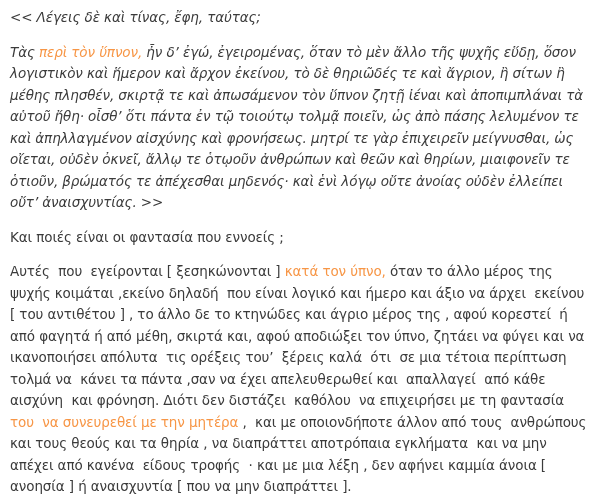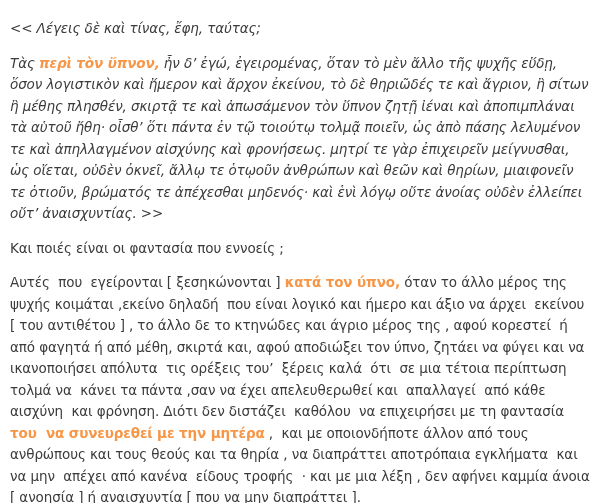--- a/index.html
+++ b/index.html
@@ -13,28 +13,28 @@
     overflow: hidden;
     font-family: "DejaVu Sans", "Liberation Sans", sans-serif;
   }
   .doc {
     padding: 7px 13px 0 10px;
     font-size: 13.5px;
     line-height: 21.5px;
     letter-spacing: -0.1px;
   }
   .para {
-    margin: 11px 0 13px 0;
+    margin: 0 0 13px 0;
     white-space: pre-wrap;
   }
   .para.italic {
     font-style: italic;
   }
   .hl {
-    font-weight: bold;
+    font-weight: normal;
     text-align: right;
   }
 </style>
 </head>
 <body style="background: rgb(255, 255, 255); color: rgb(59, 59, 59);">
 
 <div class="doc">
     <div class="para italic"><span>&lt;&lt; Λέγεις δὲ καὶ τίνας, ἔφη, ταύτας;</span></div>
     <div class="para italic"><span>Τὰς </span><span class="hl" style="color: rgb(247, 150, 70);">περὶ τὸν ὕπνον,</span><span> ἦν δ’ ἐγώ, ἐγειρομένας, ὅταν τὸ μὲν ἄλλο τῆς ψυχῆς εὕδῃ, ὅσον λογιστικὸν καὶ ἥμερον καὶ ἄρχον ἐκείνου, τὸ δὲ θηριῶδές τε καὶ ἄγριον, ἢ σίτων ἢ μέθης πλησθέν, σκιρτᾷ τε καὶ ἀπωσάμενον τὸν ὕπνον ζητῇ ἰέναι καὶ ἀποπιμπλάναι τὰ αὑτοῦ ἤθη· οἶσθ’ ὅτι πάντα ἐν τῷ τοιούτῳ τολμᾷ ποιεῖν, ὡς ἀπὸ πάσης λελυμένον τε καὶ ἀπηλλαγμένον αἰσχύνης καὶ φρονήσεως. μητρί τε γὰρ ἐπιχειρεῖν μείγνυσθαι, ὡς οἴεται, οὐδὲν ὀκνεῖ, ἄλλῳ τε ὁτῳοῦν ἀνθρώπων καὶ θεῶν καὶ θηρίων, μιαιφονεῖν τε ὁτιοῦν, βρώματός τε ἀπέχεσθαι μηδενός· καὶ ἑνὶ λόγῳ οὔτε ἀνοίας οὐδὲν ἐλλείπει οὔτ’ ἀναισχυντίας. &gt;&gt;</span></div>
     <div class="para"><span>Και ποιές είναι οι φαντασία που εννοείς ;</span></div>

